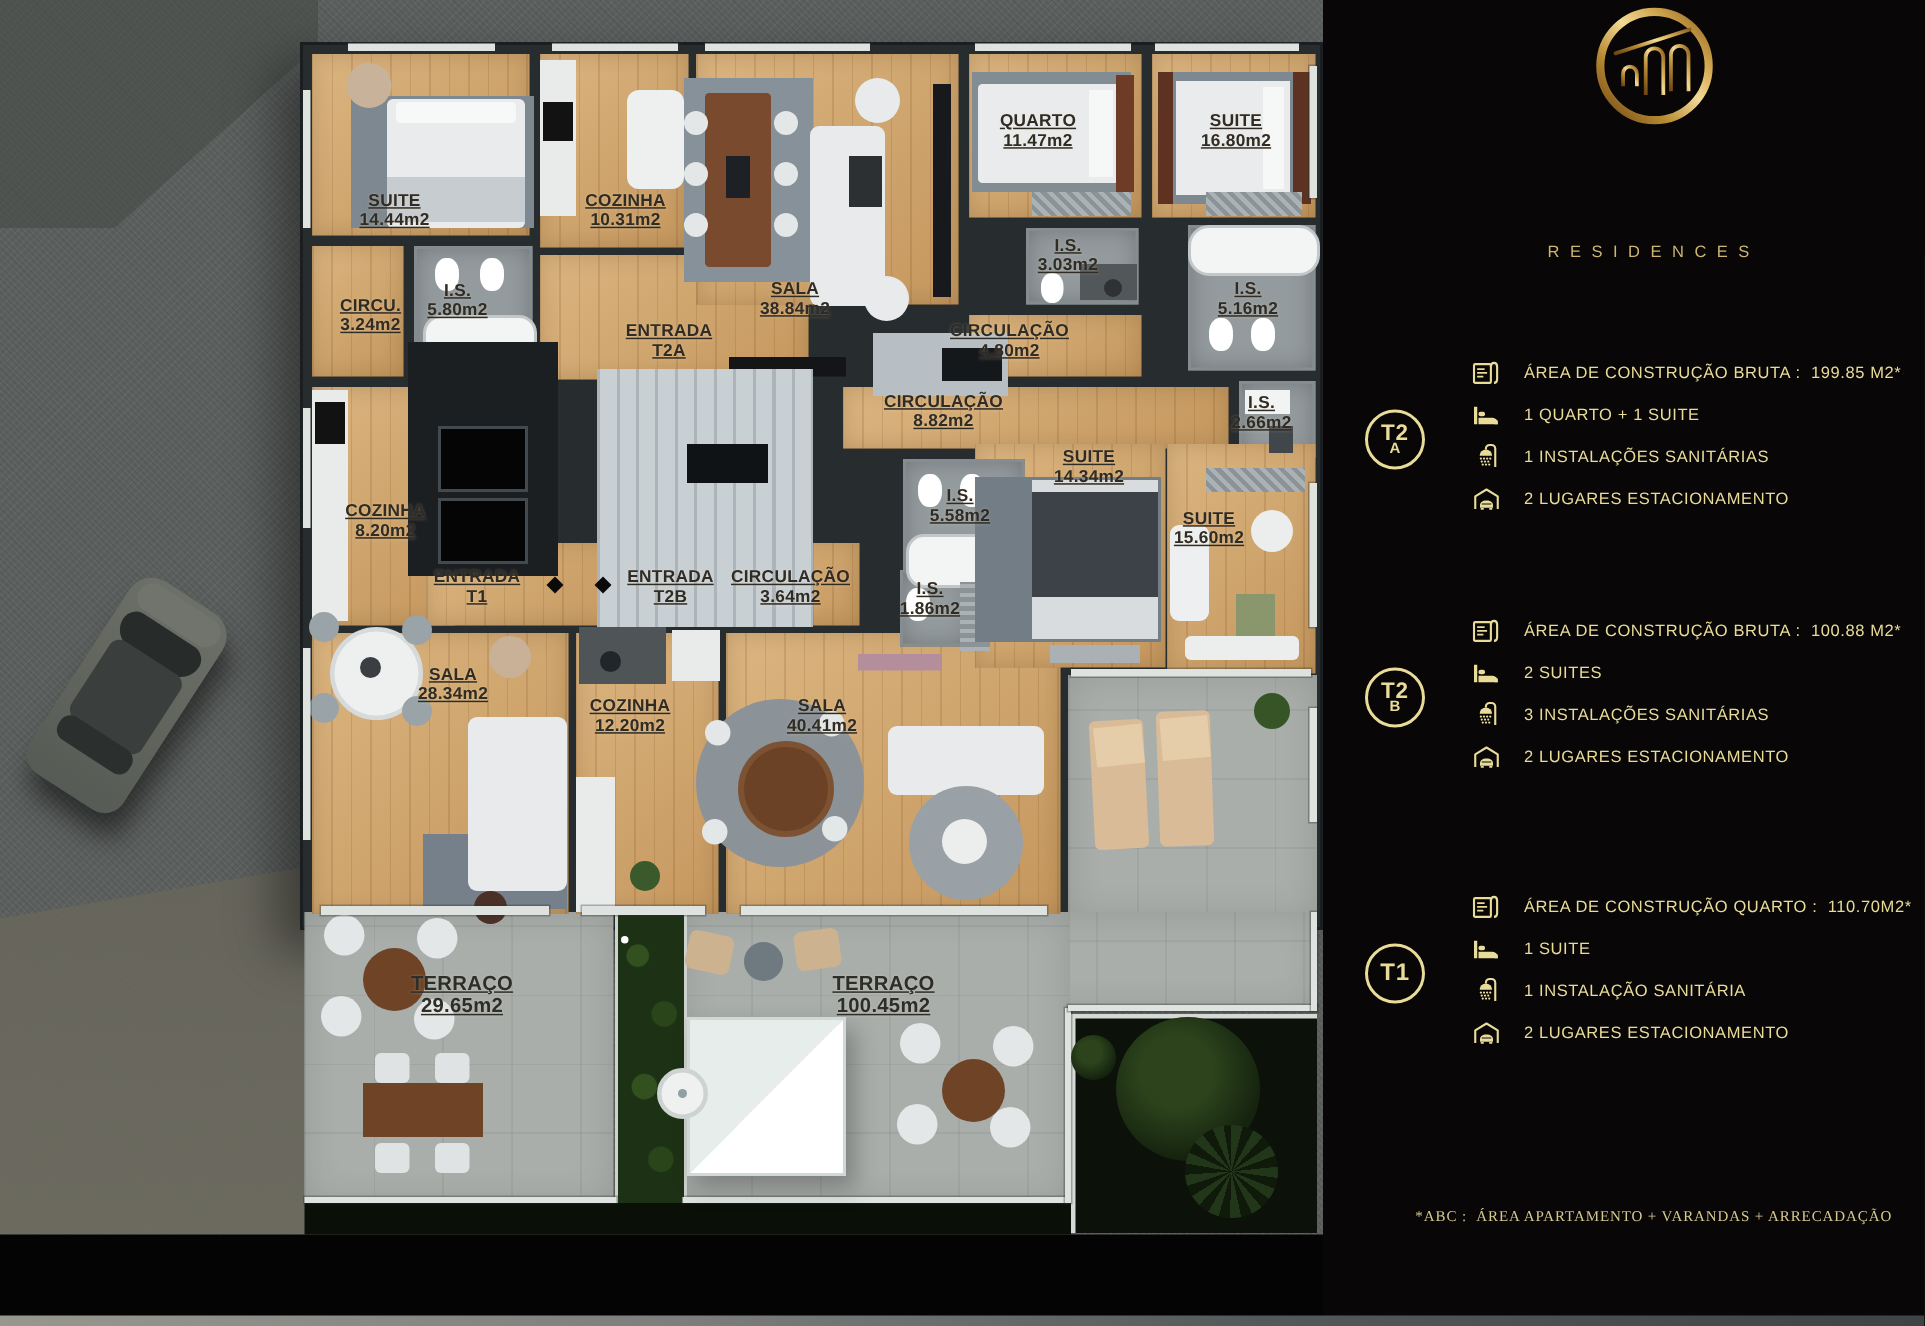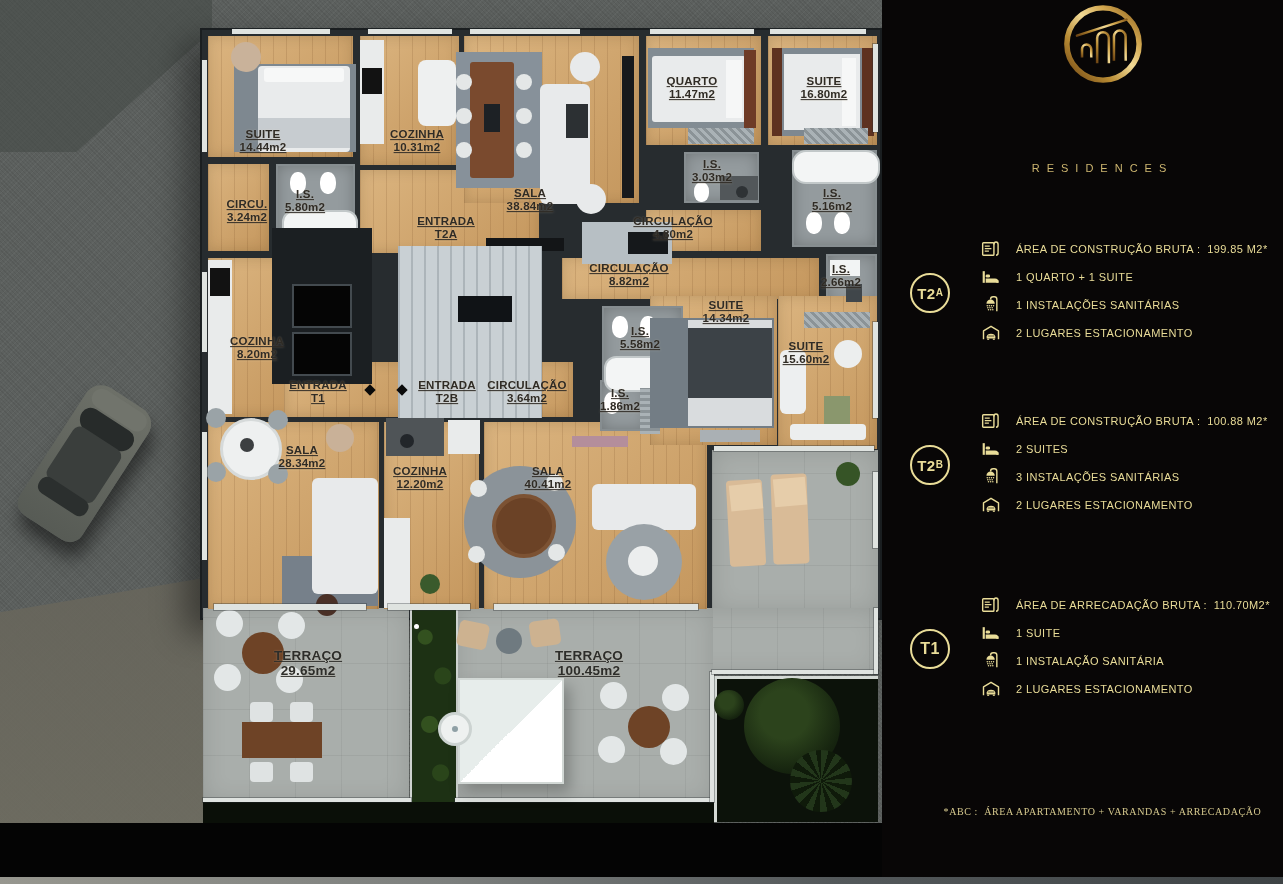--- a/index.html
+++ b/index.html
@@ -77,21 +77,21 @@
 
   
   .panel{left:882px;top:0;width:401px;height:884px;background:#080606;z-index:20;}
   .panel .center{left:0;right:0;text-align:center;padding-left:40px;}
   .brand{top:82px;font-size:36px;font-weight:600;letter-spacing:1px;
     background:linear-gradient(93deg,#6d4312 0%,#a97c2a 18%,#e7c87e 38%,#f6e3a4 50%,#d9af58 68%,#8a5c1b 100%);
     -webkit-background-clip:text;background-clip:text;color:transparent;}
   .subtitle{top:146px;font-size:11px;letter-spacing:7px;color:#cdb670;font-weight:400;margin-top:16px;}
   .ptitle{top:197px;font-size:16px;font-weight:700;letter-spacing:1.5px;color:#ddb964;}
   .badge{position:absolute;width:40px;height:40px;border:2px solid #e9dc98;border-radius:50%;
-    box-sizing:border-box;display:flex;flex-direction:row;align-items:center;justify-content:center;
+    box-sizing:border-box;display:flex;flex-direction:column;align-items:center;justify-content:center;
     color:#e9dc98;font-weight:700;line-height:1;}
   .badge .b1{font-size:15px;letter-spacing:.5px;}
   .badge .b2{font-size:10px;margin-top:-1px;}
   .badge.single .b1{font-size:16px;}
   .spec-row{position:absolute;display:flex;align-items:center;height:20px;}
   .spec-icon{width:20px;height:20px;margin-right:15px;flex:0 0 20px;}
   .spec-icon svg{width:20px;height:20px;display:block;}
   .spec-text{font-size:11px;color:#e9dc98;letter-spacing:.4px;white-space:pre;font-weight:400;}
   .footnote{top:806px;font-size:10px;color:#d6c98e;letter-spacing:.6px;white-space:pre;font-family:Liberation Serif, serif;}
 
@@ -551,21 +551,21 @@
           <span class="b1">T1</span>
         </div>
         <div class="spec-row" style="left: 99px; top: 595px;">
           <span class="spec-icon">
             <svg viewBox="0 0 24 24">
               <rect x="2" y="4.5" width="13.5" height="15" rx="1" fill="none" stroke="#e9dc98" stroke-width="1.7"></rect>
               <path d="M4.5 8.5h6M4.5 11.5h8M4.5 14.5h5" stroke="#e9dc98" stroke-width="1.3" fill="none"></path>
               <path d="M15.5 6.5c0-2 1-3 2.5-3s2.5 1 2.5 3v10c0 2-1 3-2.5 3" fill="none" stroke="#e9dc98" stroke-width="1.7"></path>
             </svg>
           </span>
-          <span class="spec-text">ÁREA DE ARRECADAÇÃO BRUTA :  110.70M2*</span>
+          <span class="spec-text">ÁREA DE CONSTRUÇÃO QUARTO :  110.70M2*</span>
         </div>
         <div class="spec-row" style="left: 99px; top: 623px;">
           <span class="spec-icon">
             <svg viewBox="0 0 24 24" fill="#e9dc98">
               <rect x="2" y="5" width="2.6" height="14"></rect>
               <rect x="5.6" y="9" width="5.2" height="3.6" rx="1.6"></rect>
               <path d="M5.6 13.8h11.2a4.2 4.2 0 0 1 4.2 4.2v1H5.6z"></path>
               <rect x="18.4" y="16" width="2.6" height="3"></rect>
             </svg>
           </span>

